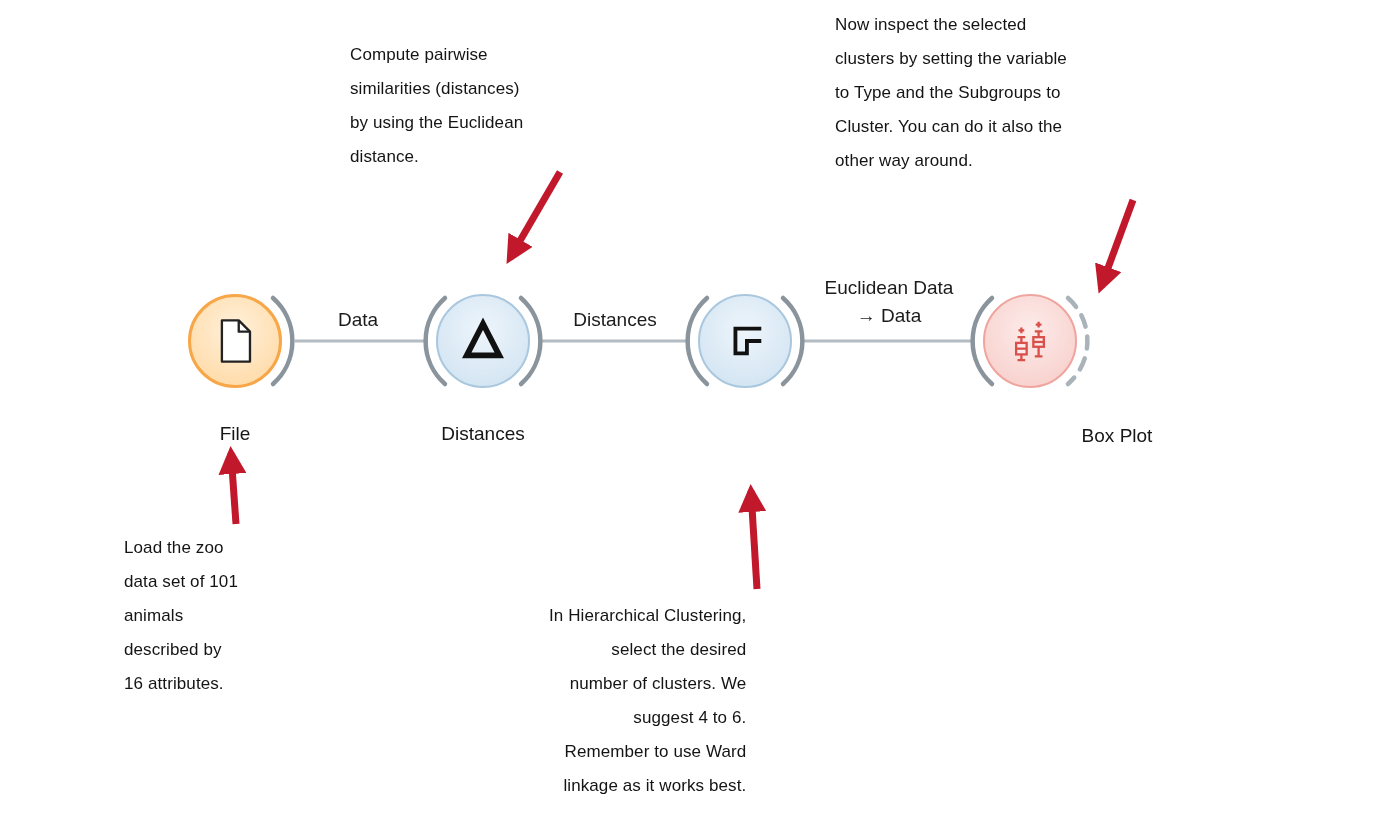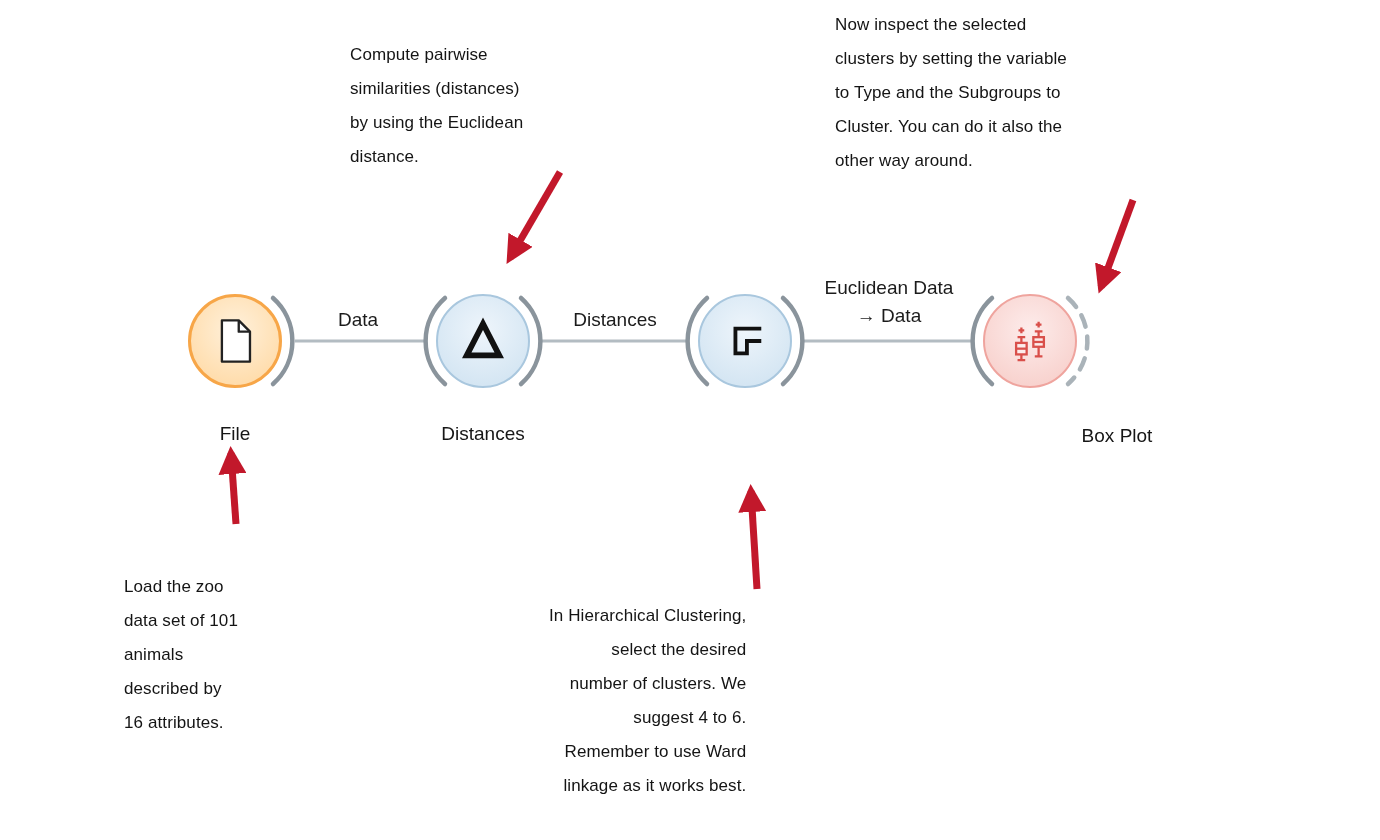--- a/index.html
+++ b/index.html
@@ -142,21 +142,21 @@
 
   <div class="note" style="left:350px;top:38px;">Compute pairwise
 similarities (distances)
 by using the Euclidean
 distance.</div>
   <div class="note" style="left:835px;top:8px;">Now inspect the selected
 clusters by setting the variable
 to Type and the Subgroups to
 Cluster. You can do it also the
 other way around.</div>
-  <div class="note" style="left:124px;top:531px;margin-top:39px;">Load the zoo
+  <div class="note" style="left:124px;top:531px;">Load the zoo
 data set of 101
 animals
 described by
 16 attributes.</div>
   <div class="note" style="left:549px;top:599px;text-align:right;">In Hierarchical Clustering,
 select the desired
 number of clusters. We
 suggest 4 to 6.
 Remember to use Ward
 linkage as it works best.</div>

